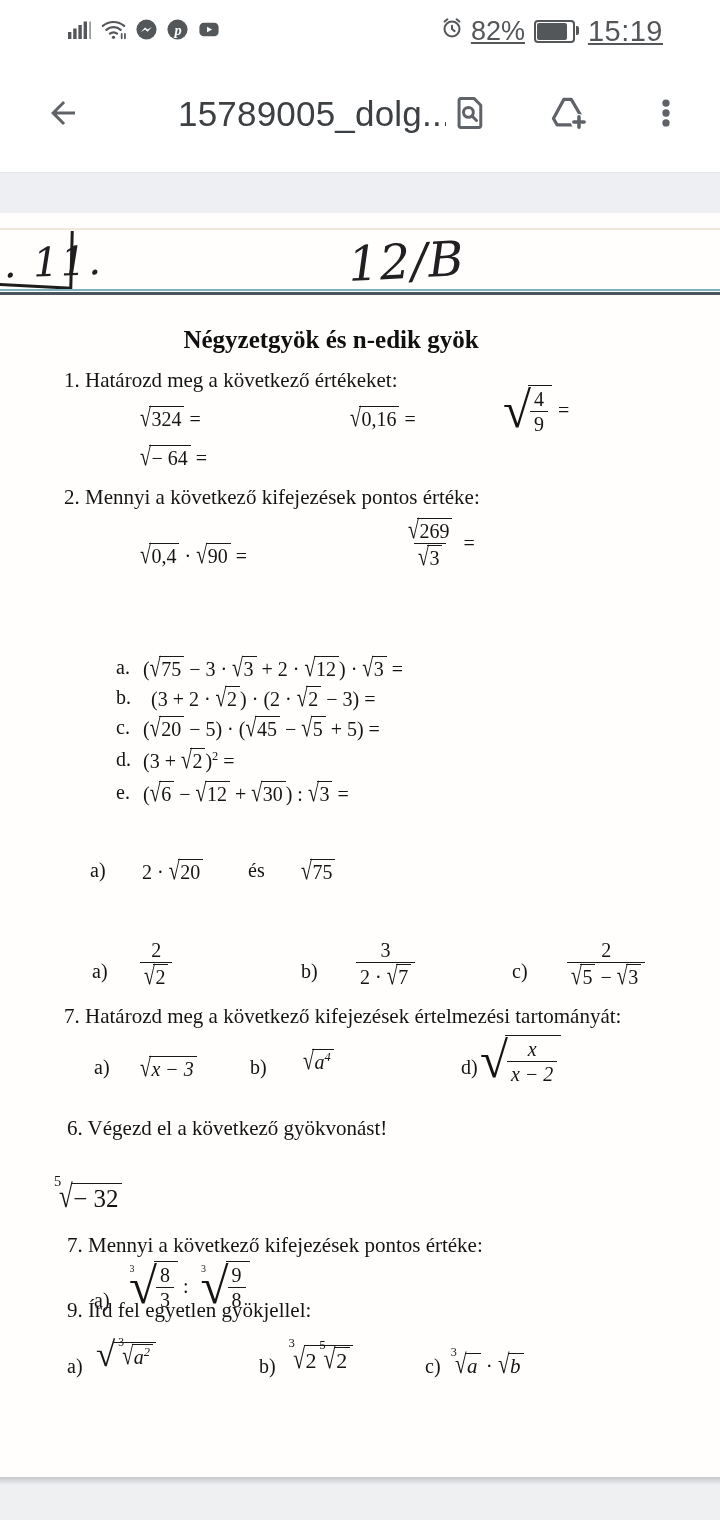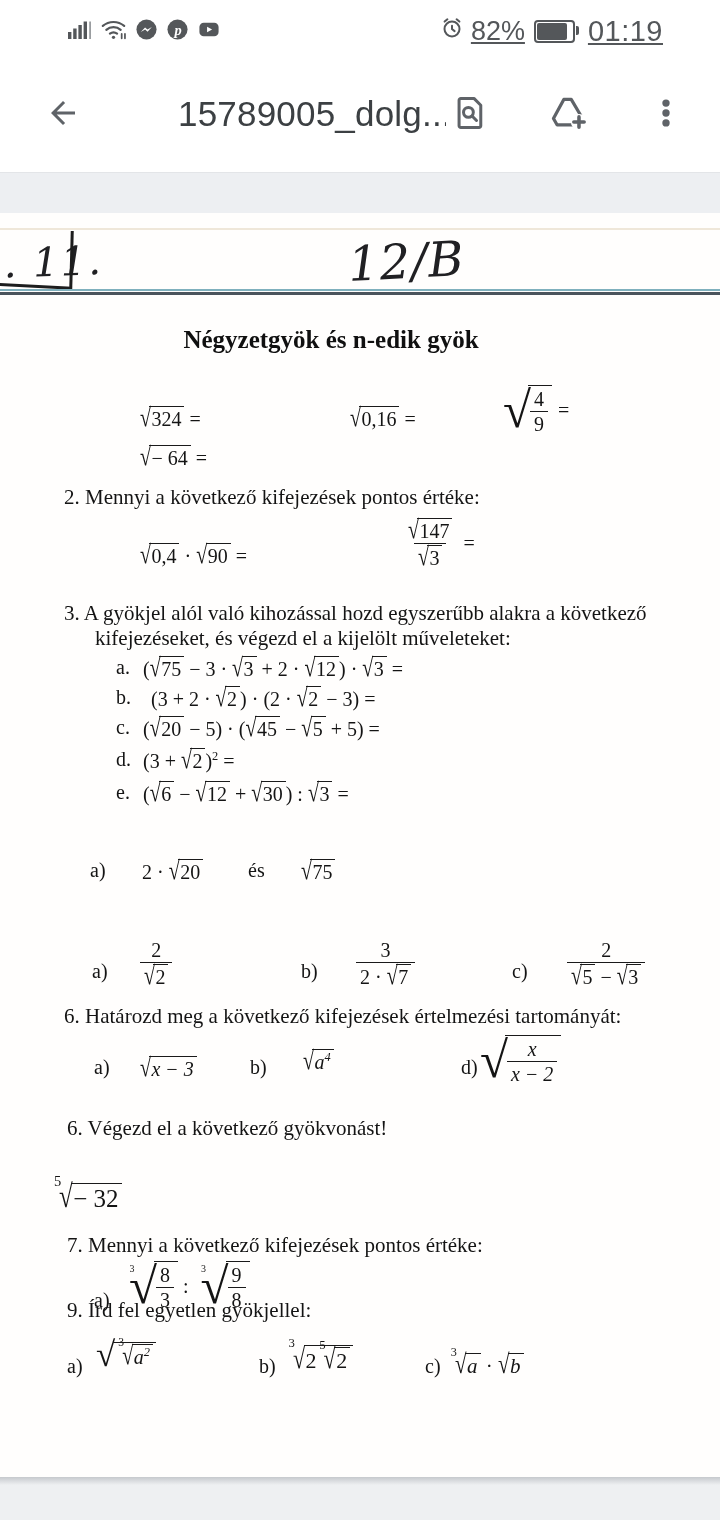--- a/index.html
+++ b/index.html
@@ -118,21 +118,21 @@
           <circle cx="12" cy="13" r="7.5"></circle>
           <path d="M12 9.8V13l2.6 2.1" stroke-linecap="round"></path>
           <path d="M4.6 5.6l2.8-2.3" stroke-linecap="round"></path>
           <path d="M19.4 5.6l-2.8-2.3" stroke-linecap="round"></path>
         </svg>
     </span>
     <span>82%</span>
     <span class="bat">
         <span class="bat-fill"></span>
       </span>
-    <span class="sb-time">01:19</span>
+    <span class="sb-time">15:19</span>
   </div>
 </div>
 
 <div class="app-bar">
   <button class="icon-btn">
     <span>
       <svg width="36" height="36" viewBox="0 0 24 24">
           <path d="M20 11H7.8l5.6-5.6L12 4l-8 8 8 8 1.4-1.4L7.8 13H20z" fill="#5f6368"></path>
         </svg>
     </span>
@@ -177,20 +177,21 @@
 
   <div class="hw hw-date">). 11.</div>
   <div class="hw-vline"></div>
   <div class="hw-diag"></div>
   <div class="hw hw-class">12/B</div>
   <div class="rule-teal"></div>
   <div class="rule-dark"></div>
 
   <div class="ws-title">Négyzetgyök és n-edik gyök</div>
 
+  <div class="lbl" style="left:64px;top:155px;">1. Határozd meg a következő értékeket:</div>
   <div class="expr" style="left:140px;top:193px;"><span class="rt">
         <span class="rs">√</span>
         <span class="rb">324</span>
       </span><span> </span><span>=</span></div>
   <div class="expr" style="left:350px;top:193px;"><span class="rt">
         <span class="rs">√</span>
         <span class="rb">0,16</span>
       </span><span> </span><span>=</span></div>
   <div class="expr fx" style="left:503px;top:172px;gap:6px;">
     <span class="rt tall">
@@ -212,32 +213,30 @@
         <span class="rs">√</span>
         <span class="rb">0,4</span>
       </span><span> · </span><span class="rt">
         <span class="rs">√</span>
         <span class="rb">90</span>
       </span><span> </span><span>=</span></div>
   <div class="expr fx" style="left:404px;top:305px;gap:7px;">
     <span class="frac">
       <span class="num"><span class="rt">
             <span class="rs">√</span>
-            <span class="rb">147</span>
+            <span class="rb">269</span>
           </span></span>
       <span class="den"><span class="rt">
             <span class="rs">√</span>
             <span class="rb">3</span>
           </span></span>
     </span>
     <span>=</span>
   </div>
 
-  <div class="lbl" style="left:64px;top:388px;">3. A gyökjel alól való kihozással hozd egyszerűbb alakra a következő</div>
-  <div class="lbl" style="left:95px;top:413px;">kifejezéseket, és végezd el a kijelölt műveleteket:</div>
 
   <div class="tag" style="left:116px;top:443px;">a.</div>
   <div class="expr" style="left:143px;top:443px;"><span>(</span><span class="rt">
         <span class="rs">√</span>
         <span class="rb">75</span>
       </span><span> − 3 · </span><span class="rt">
         <span class="rs">√</span>
         <span class="rb">3</span>
       </span><span> + 2 · </span><span class="rt">
         <span class="rs">√</span>
@@ -321,21 +320,21 @@
         <span class="num">2</span>
         <span class="den"><span class="rt">
             <span class="rs">√</span>
             <span class="rb">5</span>
           </span><span> − </span><span class="rt">
             <span class="rs">√</span>
             <span class="rb">3</span>
           </span></span>
       </span></div>
 
-  <div class="lbl" style="left:64px;top:791px;">6. Határozd meg a következő kifejezések értelmezési tartományát:</div>
+  <div class="lbl" style="left:64px;top:791px;">7. Határozd meg a következő kifejezések értelmezési tartományát:</div>
   <div class="tag" style="left:94px;top:843px;">a)</div>
   <div class="expr" style="left:140px;top:843px;font-style:italic;"><span class="rt">
         <span class="rs" style="font-style:normal;">√</span>
         <span class="rb">x − 3</span>
       </span></div>
   <div class="tag" style="left:250px;top:843px;">b)</div>
   <div class="expr" style="left:303px;top:836px;font-style:italic;"><span class="rt">
         <span class="rs" style="font-style:normal;">√</span>
         <span class="rb"><span>a</span><sup class="sp">4</sup></span>
       </span></div>

